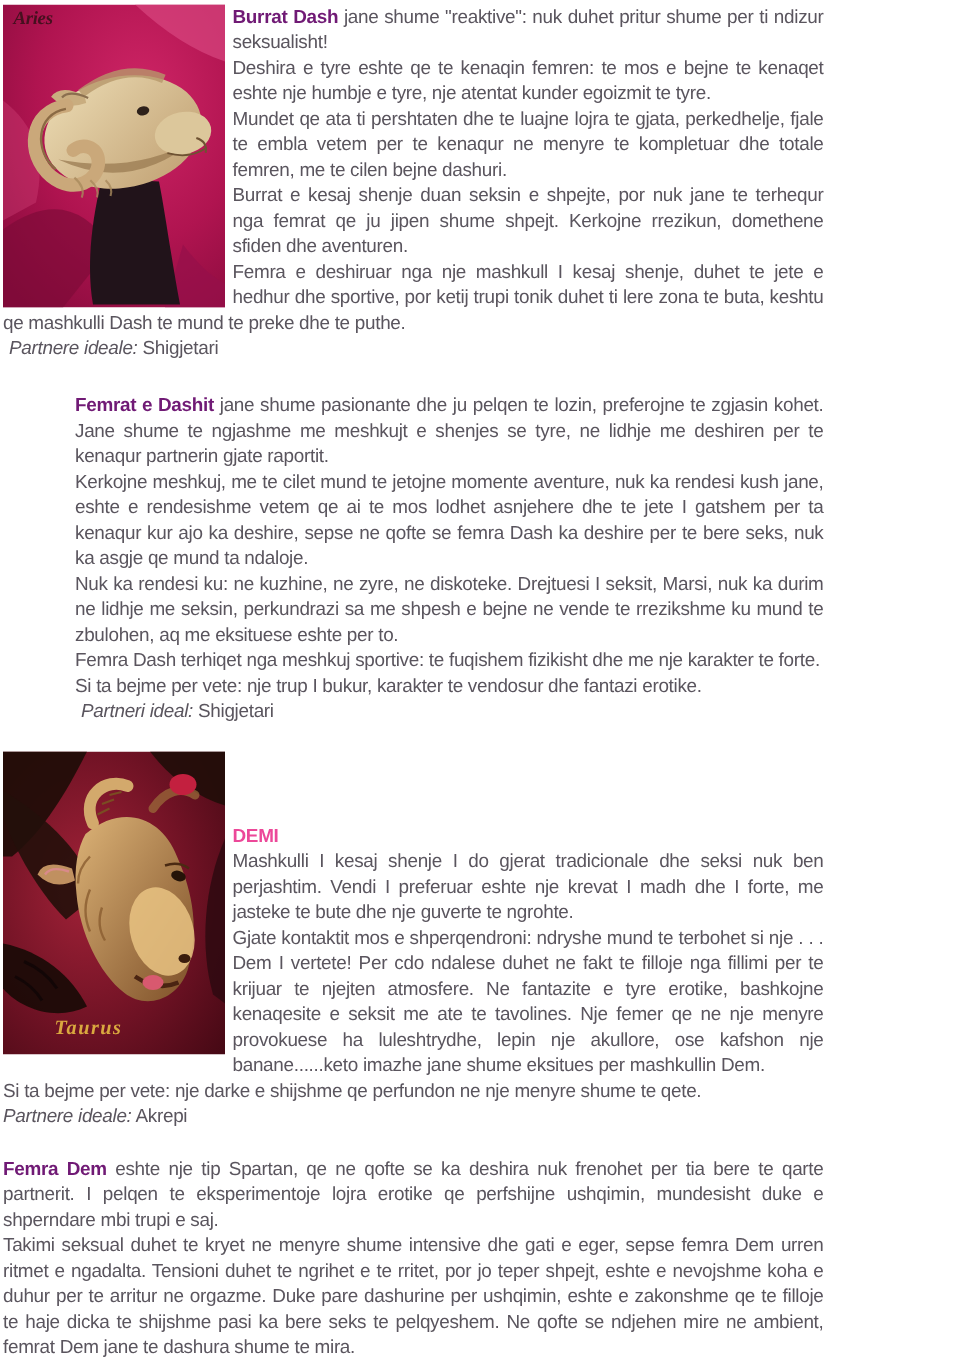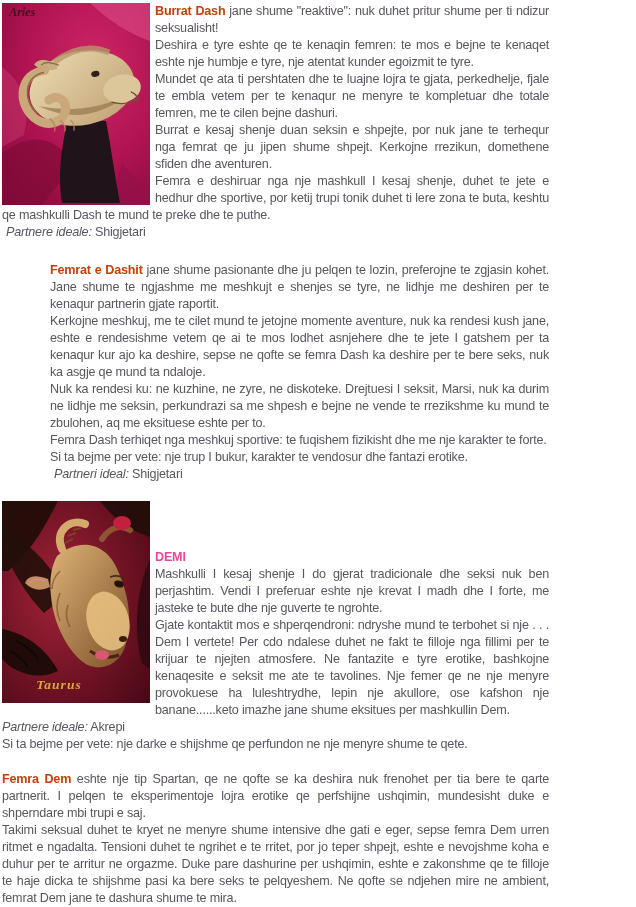--- a/index.html
+++ b/index.html
@@ -9,21 +9,21 @@
     box-sizing:border-box;
     padding:3px 7px 0 2px;
     font-family:"Liberation Sans","DejaVu Sans",sans-serif;
     font-size:12.6px;
     letter-spacing:-0.2px;
     line-height:17px;
     color:#5a555e;
     text-align:justify;
   }
   p{margin:0;}
-  b.lead{color:#c2410c;font-weight:bold;}
+  b.lead{color:#701a75;font-weight:bold;}
   i.plabel{font-style:italic;}
   .section{margin-bottom:20px;display:flow-root;}
   .section:last-child{margin-bottom:0;}
   .section-aries-men{margin-bottom:21px;}
   .section-aries-women{margin-bottom:18px;margin-left:48px;}
   .section-taurus-men{margin-bottom:18px;}
   figure.zodiac{
     float:left;
     width:148px;
     height:202px;
@@ -129,22 +129,22 @@
           <path d="M88,150 q15,10 29,4" stroke="#4a2412" stroke-width="3" fill="none"></path>
           <ellipse cx="100" cy="154" rx="7" ry="5" fill="#d8596f"></ellipse>
           <path d="M58,92 q-6,14 0,28 M66,104 q-4,12 2,22 M58,70 q-8,8 -8,18" stroke="#8a5c30" stroke-width="1.6" fill="none" opacity="0.8"></path>
         </g>
         <text x="57" y="188" text-anchor="middle" font-family="Liberation Serif, DejaVu Serif, serif" font-style="italic" font-weight="bold" font-size="13.5" letter-spacing="1" fill="#d9a83f">Taurus</text>
       </svg>
     </figure>
     <p class="demi-heading">DEMI</p>
     <p><span>Mashkulli I kesaj shenje I do gjerat tradicionale dhe seksi nuk ben perjashtim. Vendi I preferuar eshte nje krevat I madh dhe I forte, me jasteke te bute dhe nje guverte te ngrohte.</span></p>
     <p><span>Gjate kontaktit mos e shperqendroni: ndryshe mund te terbohet si nje . . . Dem I vertete! Per cdo ndalese duhet ne fakt te filloje nga fillimi per te krijuar te njejten atmosfere. Ne fantazite e tyre erotike, bashkojne kenaqesite e seksit me ate te tavolines. Nje femer qe ne nje menyre provokuese ha luleshtrydhe, lepin nje akullore, ose kafshon nje banane......keto imazhe jane shume eksitues per mashkullin Dem.</span></p>
+    <p><span>Si ta bejme per vete: nje darke e shijshme qe perfundon ne nje menyre shume te qete.</span></p>
     <p><i class="plabel">Partnere ideale:</i><span> Akrepi</span></p>
-    <p><span>Si ta bejme per vete: nje darke e shijshme qe perfundon ne nje menyre shume te qete.</span></p>
   </div>
 
   <div class="section section-taurus-women">
     <p><b class="lead">Femra Dem</b><span> eshte nje tip Spartan, qe ne qofte se ka deshira nuk frenohet per tia bere te qarte partnerit. I pelqen te eksperimentoje lojra erotike qe perfshijne ushqimin, mundesisht duke e shperndare mbi trupi e saj.</span></p>
     <p><span>Takimi seksual duhet te kryet ne menyre shume intensive dhe gati e eger, sepse femra Dem urren ritmet e ngadalta. Tensioni duhet te ngrihet e te rritet, por jo teper shpejt, eshte e nevojshme koha e duhur per te arritur ne orgazme. Duke pare dashurine per ushqimin, eshte e zakonshme qe te filloje te haje dicka te shijshme pasi ka bere seks te pelqyeshem. Ne qofte se ndjehen mire ne ambient, femrat Dem jane te dashura shume te mira.</span></p>
     <p><span>Mashkulli I deshiruar: duhet te jete I forte dhe sportiv dhe te tregohet aktiv gjate raportit seksual</span></p>
     <p><i class="plabel">Partneri ideal:</i><span> Virgjeresha</span></p>
   </div>
 
 </div>

